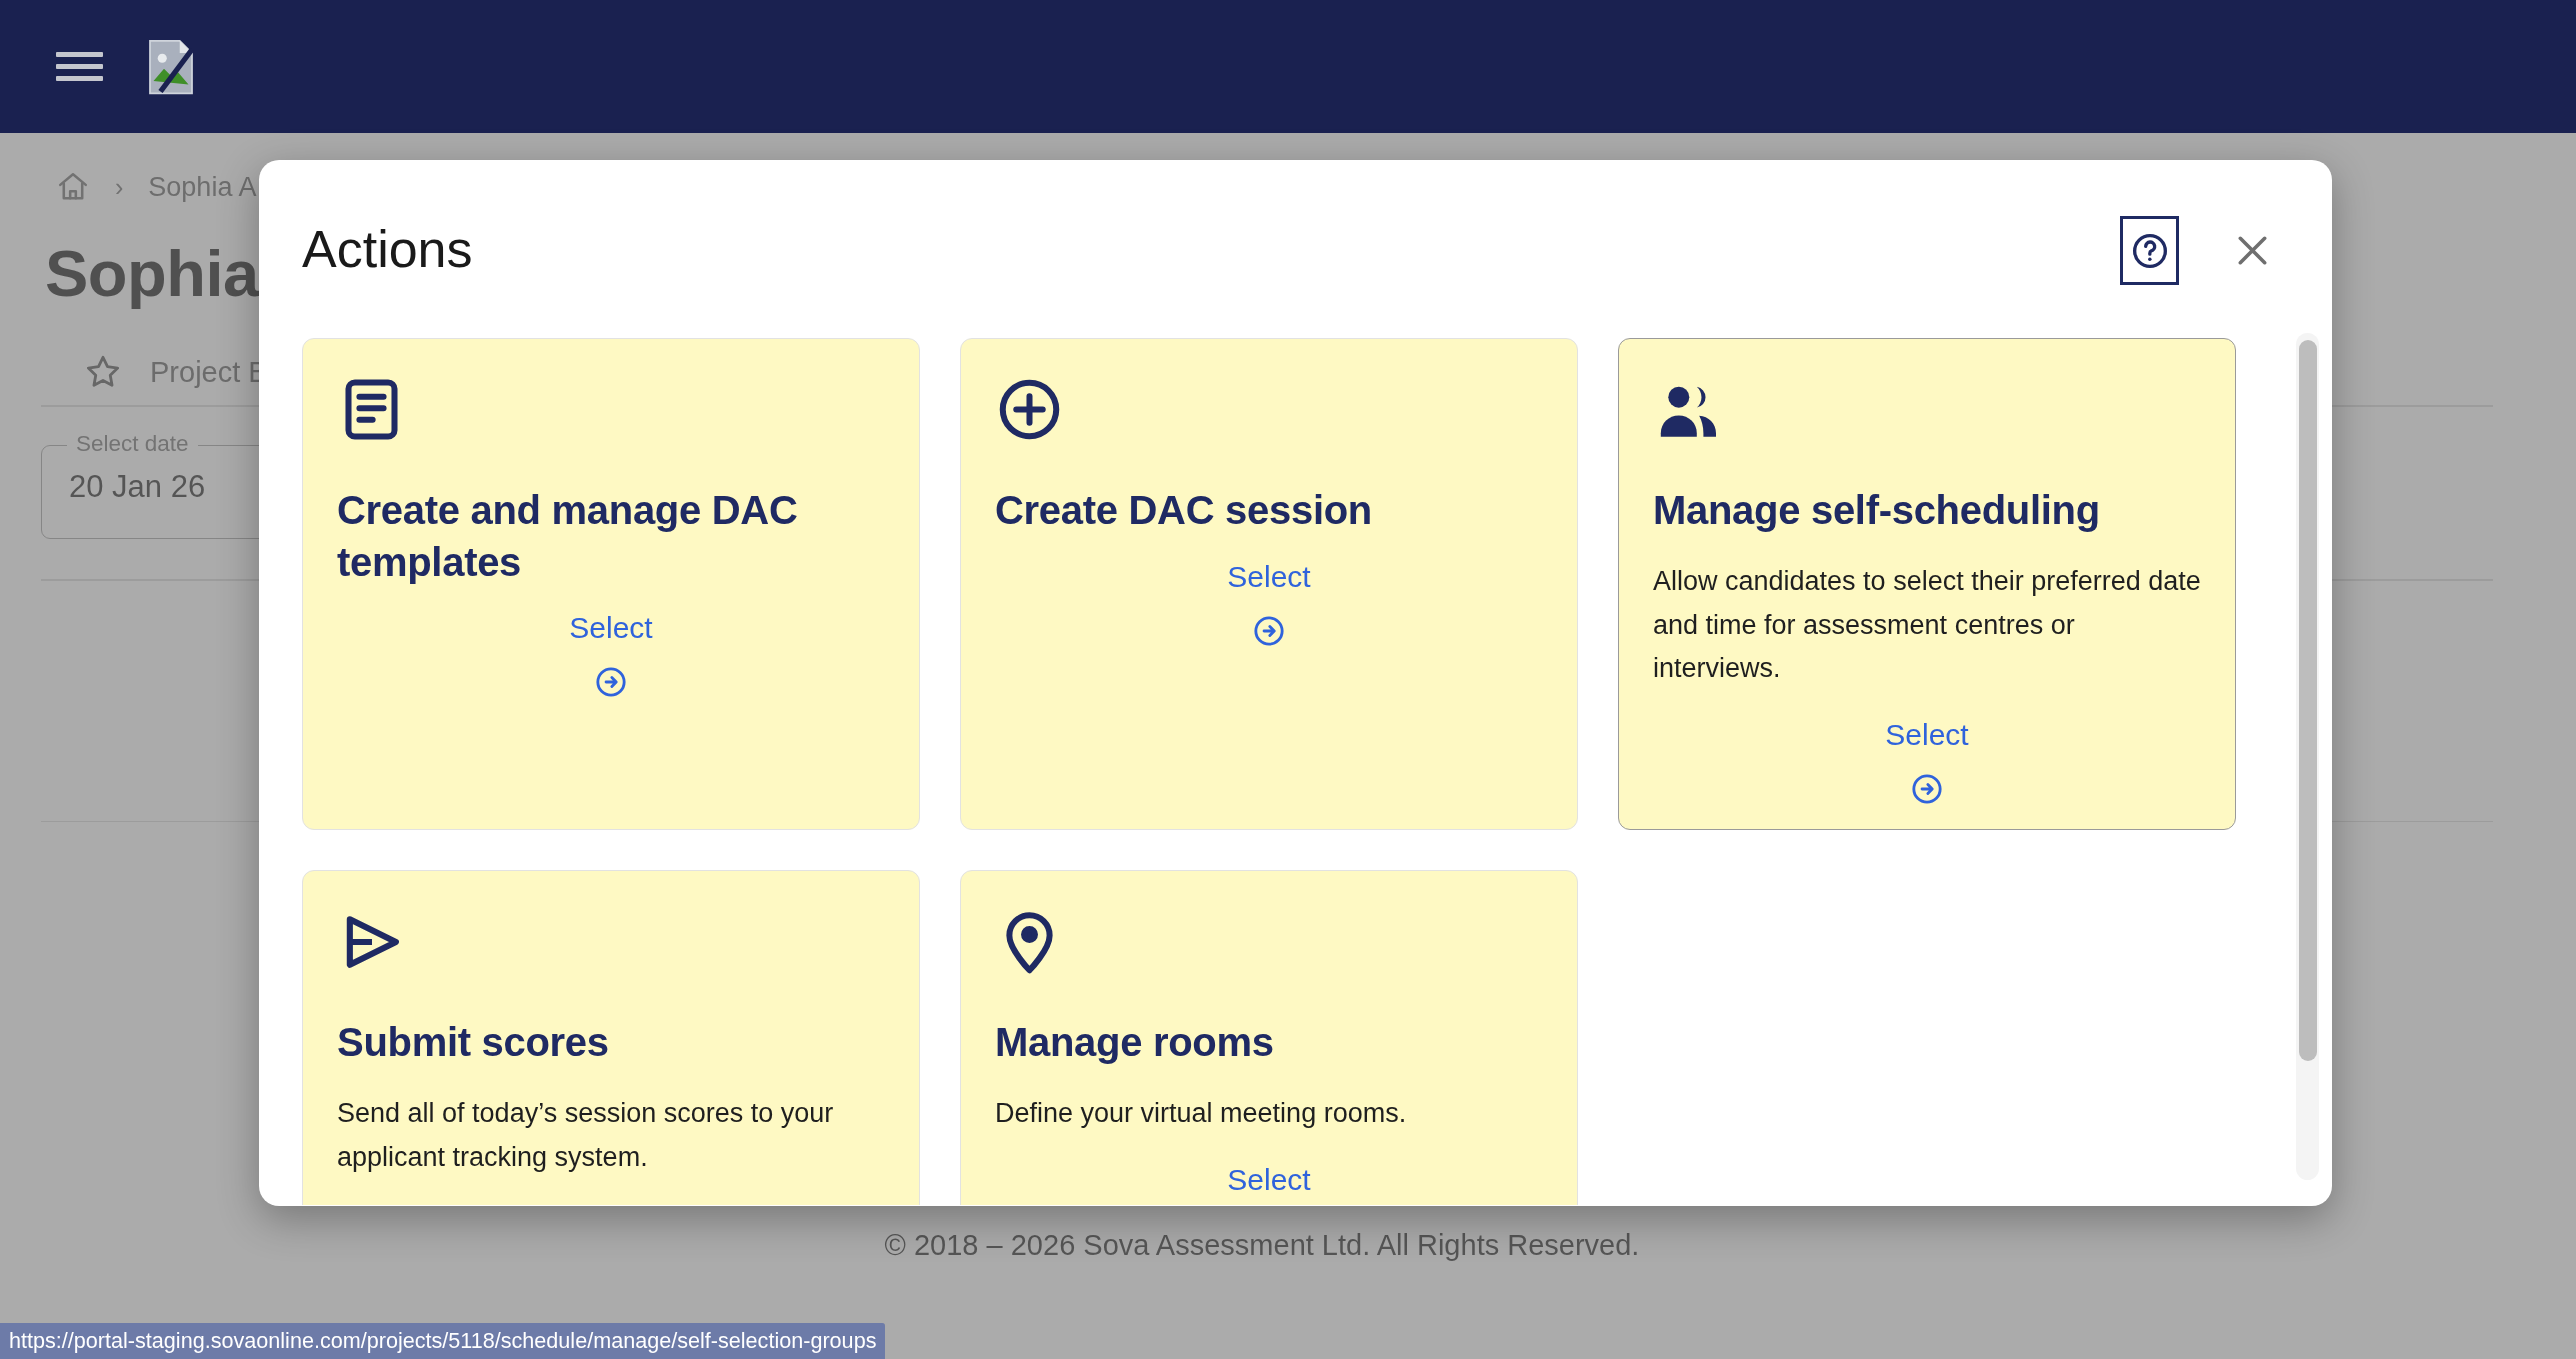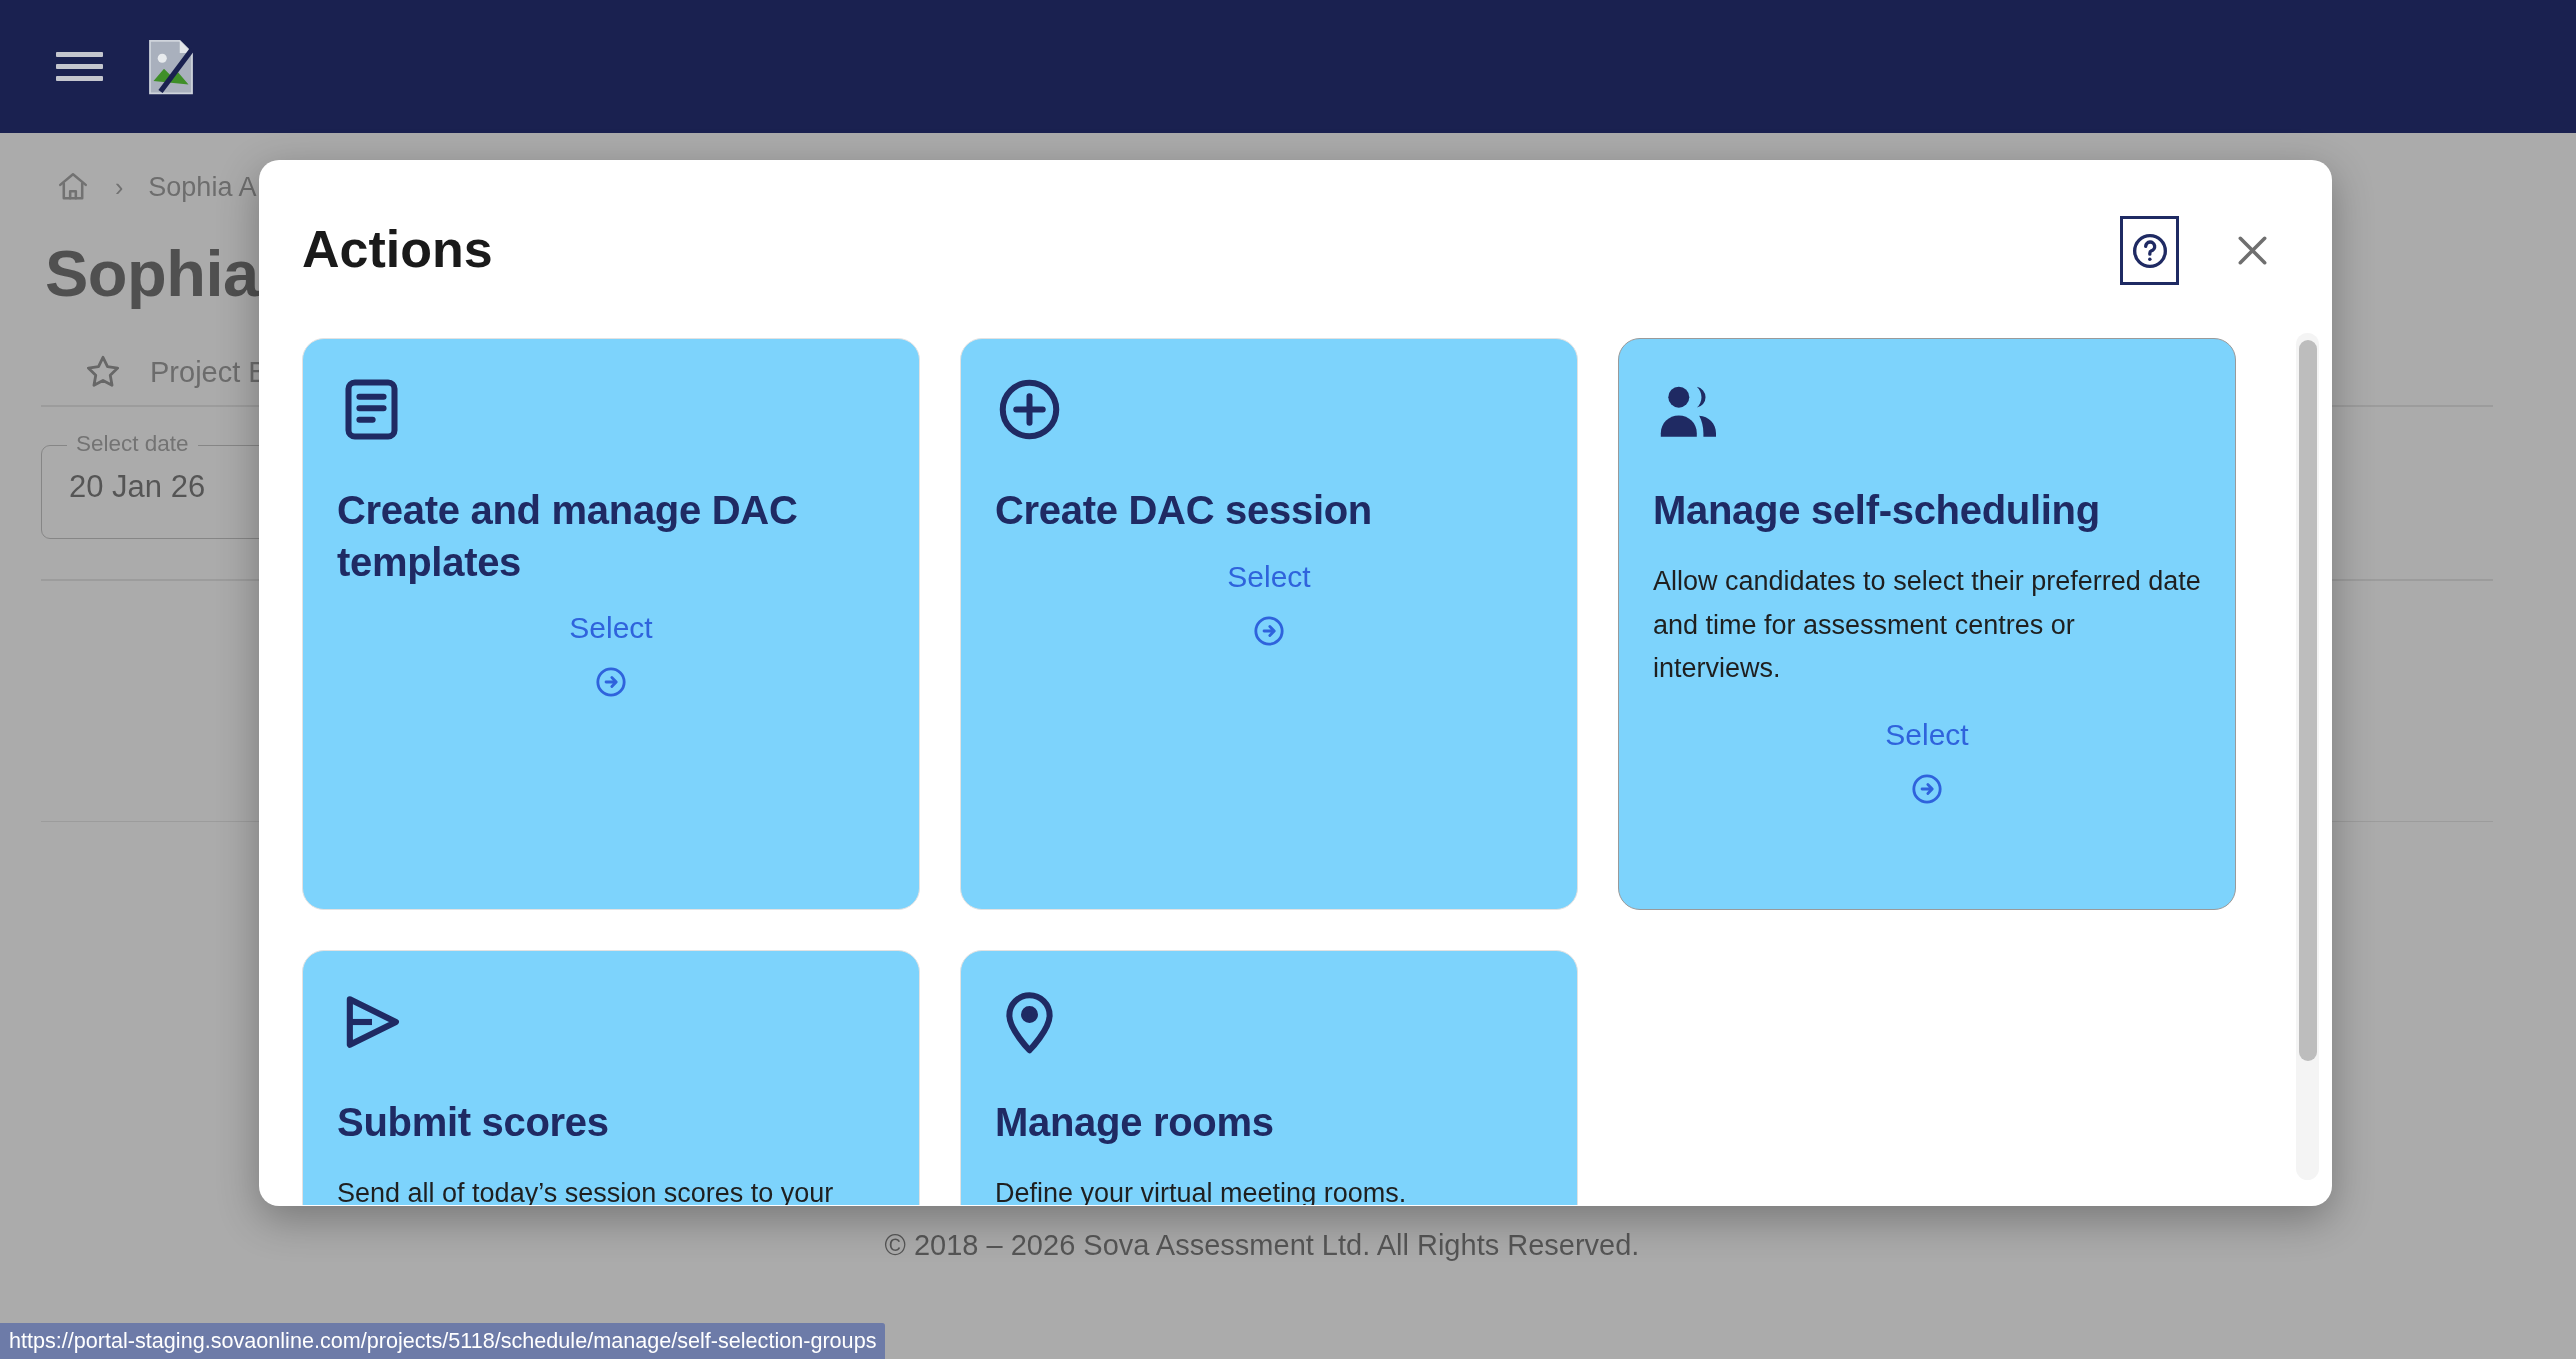--- a/index.html
+++ b/index.html
@@ -164,21 +164,21 @@
     position: relative;
     height: 178px;
     padding: 0 54px 0 43px;
     display: flex;
     align-items: center;
     justify-content: space-between;
   }
   .modal-title {
     font-size: 52px;
     color: #1a1a1a;
-    font-weight: 700;
+    font-weight: 400;
   }
   .modal-actions {
     display: flex;
     align-items: center;
     gap: 47px;
     margin-top: 3.6px;
   }
   .help-btn {
     width: 59px; height: 69px;
     border: 3.6px solid #1f2a63;
@@ -198,25 +198,25 @@
     padding: 0 43px 0 43px;
     overflow: hidden;
   }
   .card-grid {
     display: grid;
     grid-template-columns: repeat(3, 618px);
     gap: 40px 40px;
   }
   .card {
     width: 618px;
-    height: 572px;
+    height: 492px;
     border: 1.8px solid #e2e2e2;
-    border-radius: 22px;
+    border-radius: 12px;
     padding: 36px 34px 0 34px;
-    background: #7dd3fc;
+    background: #fef9c3;
     cursor: pointer;
     overflow: hidden;
   }
   .card.hovered { border-color: #9a9a9a; }
   .card-icon { height: 87px; margin-bottom: 23.4px; }
   .card-title {
     font-size: 40px;
     font-weight: 700;
     color: #1f2a63;
     line-height: 1.28;

